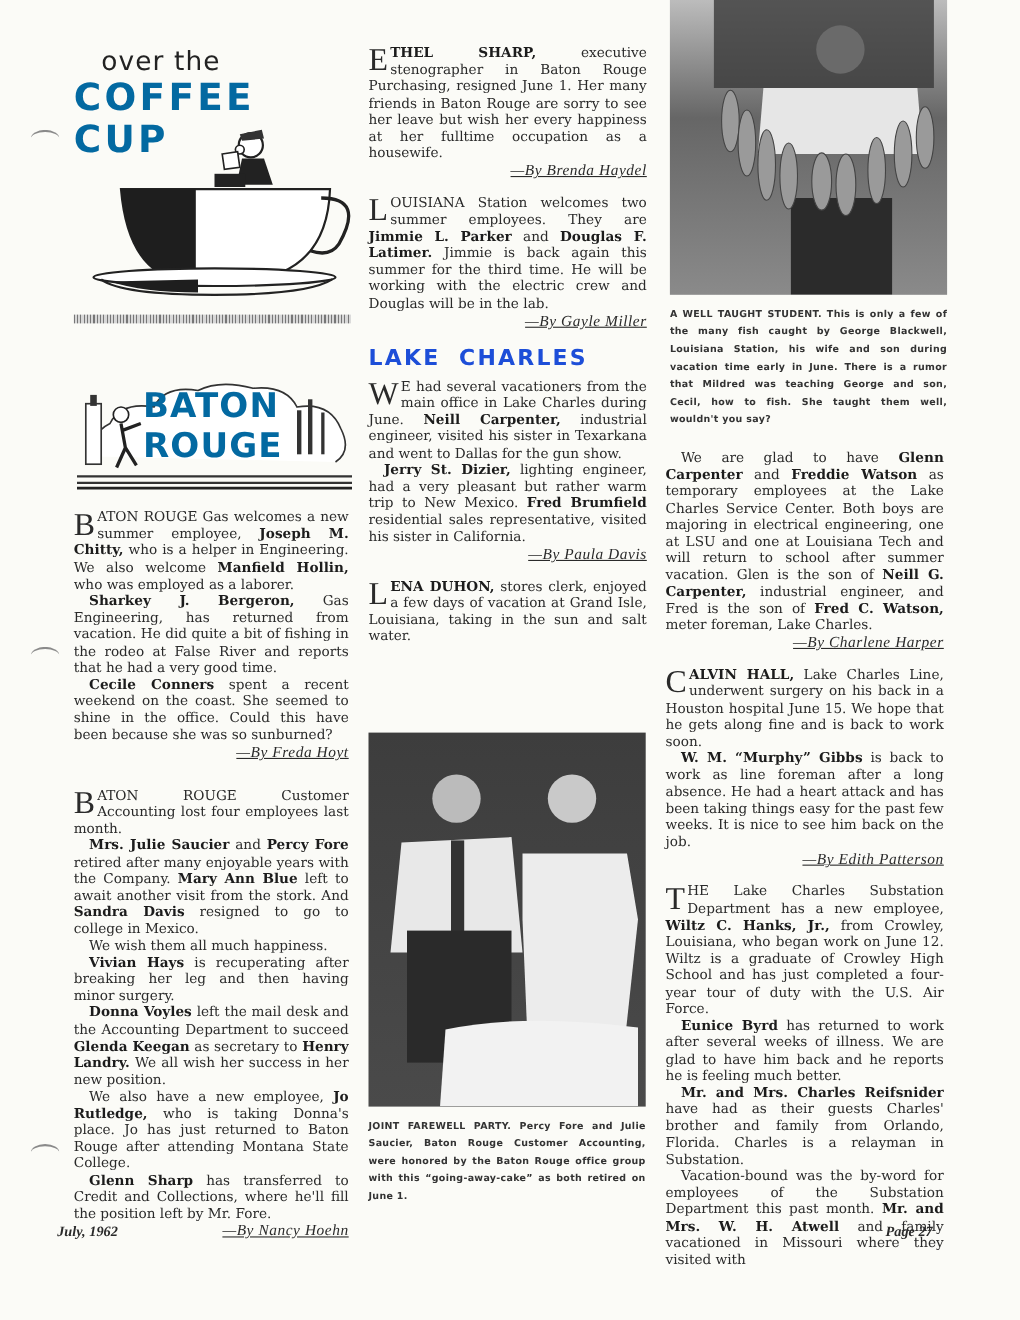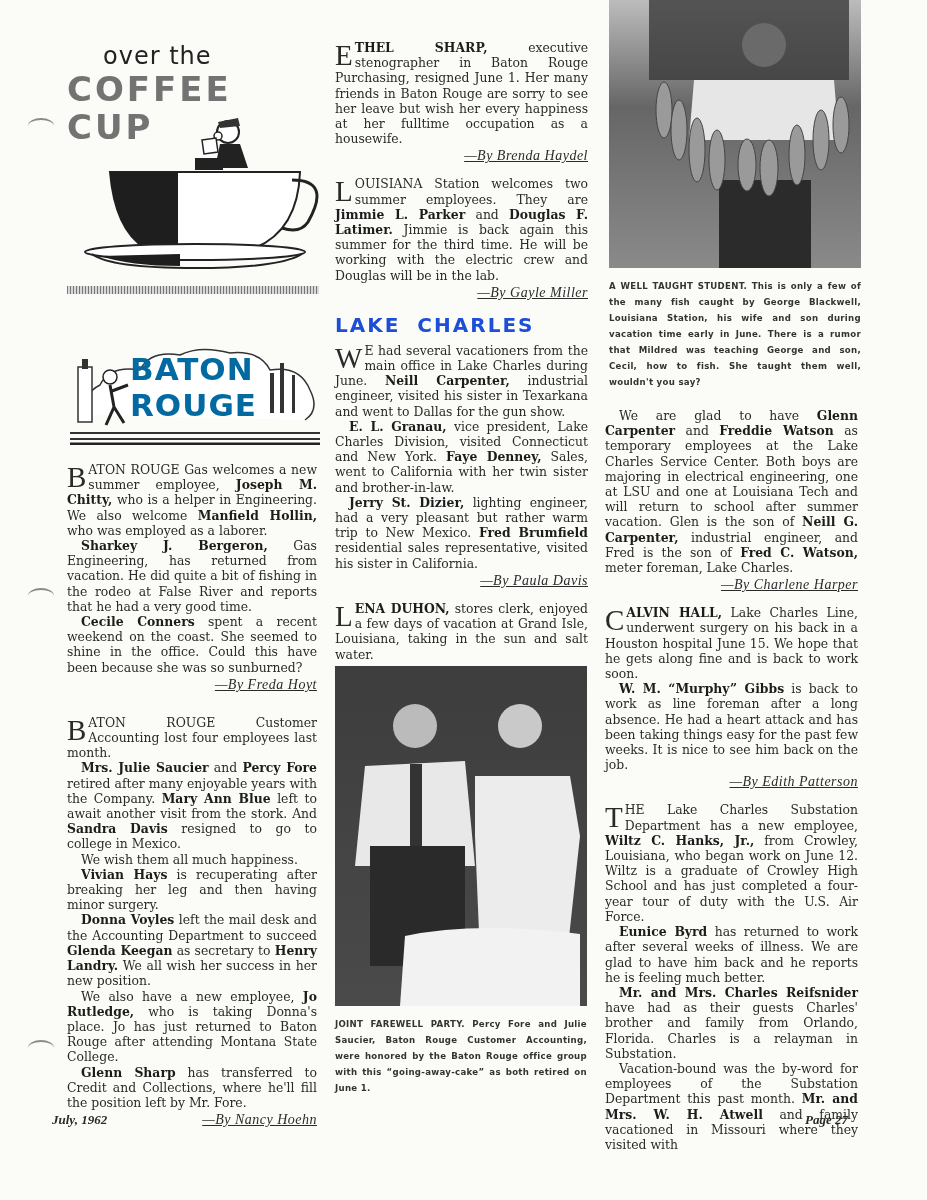--- a/index.html
+++ b/index.html
@@ -20,23 +20,23 @@
   .story { margin-bottom:12px; }
   .section-head { font-family:"DejaVu Sans","Liberation Sans",sans-serif; font-weight:bold; font-size:20px;
                   letter-spacing:2px; margin:0 0 6px 0; color:#1d4ed8; word-spacing:8px; }
   .caption { font-family:"DejaVu Sans","Liberation Sans",sans-serif; font-size:8.6px; line-height:16px;
              font-weight:bold; color:#333; text-align:justify; letter-spacing:0.3px; }
   .caption .lead { text-transform:uppercase; }
   .footer { position:absolute; top:1112px; font-style:italic; font-weight:bold; font-size:13px;
             font-family:"Liberation Serif",serif; }
   
   .over { font-family:"DejaVu Sans","Liberation Sans",sans-serif; font-size:24px; letter-spacing:1px;
-          position:absolute; left:103px; top:42px; color:#222; }
+          position:absolute; left:92px; top:42px; color:#222; }
   .coffee { font-family:"DejaVu Sans","Liberation Sans",sans-serif; font-weight:bold; font-size:34px;
-            letter-spacing:3px; position:absolute; left:67px; top:70px; line-height:38px; color:#737373; }
+            letter-spacing:3px; position:absolute; left:67px; top:70px; line-height:38px; color:#0369a1; }
   .stripe { position:absolute; left:67px; top:286px; width:252px; height:8px;
             background:repeating-linear-gradient(90deg,#777 0 1px,#d8d8d8 1px 3px); }
   .br-logo { position:absolute; left:70px; top:345px; width:250px; height:100px; }
   .photo { position:absolute; background:#555; overflow:hidden; }
 </style>
 </head>
 <body>
 
 <div class="hole" style="top:118px;"></div>
 <div class="hole" style="top:588px;"></div>
@@ -111,21 +111,20 @@
     <p class="t first"><span class="drop">E</span><b>THEL SHARP,</b> <span>executive stenographer in Baton Rouge Purchasing, resigned June 1. Her many friends in Baton Rouge are sorry to see her leave but wish her every happiness at her fulltime occupation as a housewife.</span></p>
     <p class="byline">—By Brenda Haydel</p>
   </div>
   <div class="story">
     <p class="t first"><span class="drop">L</span><span>OUISIANA Station welcomes two summer employees. They are</span> <b>Jimmie L. Parker</b> <span>and</span> <b>Douglas F. Latimer.</b> <span>Jimmie is back again this summer for the third time. He will be working with the electric crew and Douglas will be in the lab.</span></p>
     <p class="byline">—By Gayle Miller</p>
   </div>
   <div class="section-head">LAKE CHARLES</div>
   <div class="story">
     <p class="t first"><span class="drop">W</span><span>E had several vacationers from the main office in Lake Charles during June.</span> <b>Neill Carpenter,</b> <span>industrial engineer, visited his sister in Texarkana and went to Dallas for the gun show.</span></p>
-    <p class="t"><b>E. L. Granau,</b> <span>vice president, Lake Charles Division, visited Connecticut and New York.</span> <b>Faye Denney,</b> <span>Sales, went to California with her twin sister and brother-in-law.</span></p>
     <p class="t"><b>Jerry St. Dizier,</b> <span>lighting engineer, had a very pleasant but rather warm trip to New Mexico.</span> <b>Fred Brumfield</b> <span>residential sales representative, visited his sister in California.</span></p>
     <p class="byline">—By Paula Davis</p>
   </div>
   <div class="story">
     <p class="t first"><span class="drop">L</span><b>ENA DUHON,</b> <span>stores clerk, enjoyed a few days of vacation at Grand Isle, Louisiana, taking in the sun and salt water.</span></p>
   </div>
 </div>
 
 <div class="photo" style="left:335px;top:666px;width:252px;height:340px;background:linear-gradient(#3d3d3d,#4a4a4a);">
   <svg width="252" height="340" viewBox="0 0 252 340">

